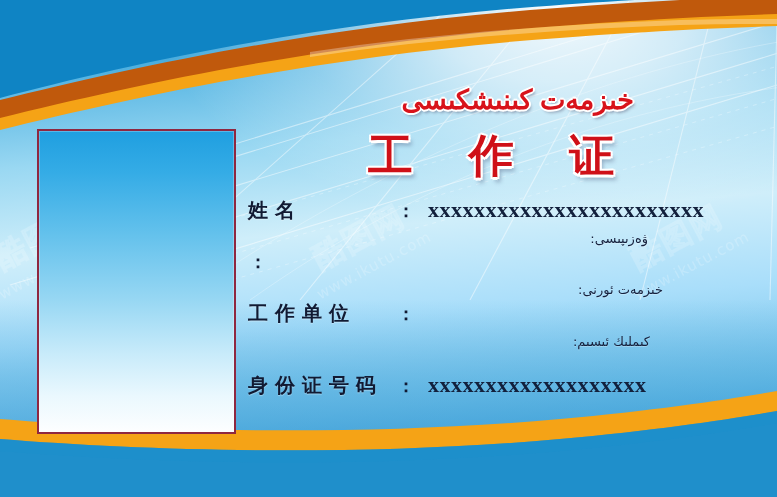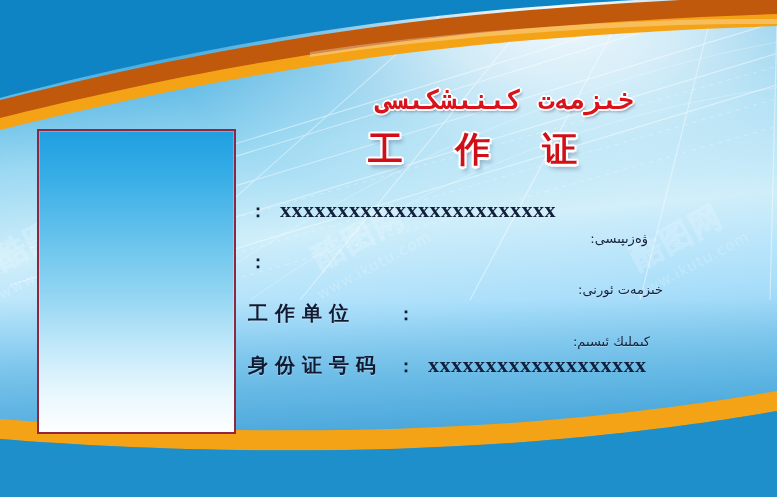--- a/index.html
+++ b/index.html
@@ -31,33 +31,33 @@
   .photo{
     position:absolute;left:37px;top:129px;width:199px;height:305px;
     border:2px solid #8f2740;
     background:linear-gradient(180deg,#1f9fe0 0%,#35ace6 14%,#63c1ec 34%,#97d7f3 56%,#c8ebfa 74%,#eaf8fe 88%,#fdfeff 100%);
     box-shadow:0 0 0 1px rgba(255,255,255,.25) inset;
   }
 
   
   .title-ug{
     position:absolute;right:143px;top:84px;
-    font-family:Liberation Mono, monospace;
+    font-family:Liberation Sans, sans-serif;
     direction:rtl;unicode-bidi:bidi-override;
     font-size:27px;font-weight:bold;color:#d8131b;letter-spacing:0px;
     white-space:nowrap;
     text-shadow:
       -1px -1px 0 #fff, 1px -1px 0 #fff, -1px 1px 0 #fff, 1px 1px 0 #fff,
       -2px 0 0 #fff, 2px 0 0 #fff, 0 -2px 0 #fff, 0 2px 0 #fff,
       2px 3px 3px rgba(60,60,90,.40);
   }
   .title-cn{
     position:absolute;left:368px;top:126px;
     font-family:"DejaVu Sans","Liberation Serif",serif;
-    font-size:35px;font-weight:bold;color:#cf1018;
+    font-size:45px;font-weight:bold;color:#cf1018;
     letter-spacing:20px;white-space:nowrap;
     text-shadow:
       -1px -1px 0 #fff, 1px -1px 0 #fff, -1px 1px 0 #fff, 1px 1px 0 #fff,
       -2px -1px 0 #fff, 2px -1px 0 #fff, -2px 2px 0 #fff, 2px 2px 0 #fff,
       0 -2px 0 #fff, 0 3px 0 #fff,
       3px 5px 4px rgba(50,60,100,.40);
   }
 
   
   .fields{position:absolute;left:248px;top:195px;width:520px;}
@@ -79,21 +79,21 @@
     font-family:Liberation Serif, serif;
     font-size:22px;font-weight:bold;color:#12203c;letter-spacing:.5px;
     margin-left:11px;
     text-align:right;
   }
 
   
   .lab-w1{display:inline-block;width:148px;}
   .lab-w2{display:inline-block;width:148px;}
   .lab-w3{display:inline-block;width:148px;}
-  .lab-w4{display:inline-block;width:148px;}
+  .lab-w4{display:inline-block;width:148px;margin-top:20px;}
 
   .ug-ind1{padding-right:110px;}
   .ug-ind2{padding-right:120px;}
   .ug-ind3{padding-right:105px;}
   .ug-ind4{padding-right:118px;}
 
   
   .wm{position:absolute;opacity:.20;pointer-events:none;
       font-family:"DejaVu Sans","Liberation Sans",sans-serif;color:#ffffff;
       transform:rotate(-28deg);white-space:nowrap;text-align:center;}
@@ -172,20 +172,21 @@
 
   <div class="photo"></div>
 
   <div class="title-ug">خىزمەت كىنىشكىسى</div>
   <div class="title-cn">工 作 证</div>
 
   <div class="fields">
 
     <div class="frow">
       <div class="cn-line">
+        <span class="cn-lab lab-w1">姓     名</span>
         <span class="colon">：</span>
         <span class="val">xxxxxxxxxxxxxxxxxxxxxxxx</span>
       </div>
     </div>
 
     <div class="frow">
       <div class="ug-lab ug-ind2">ۋەزىپىسى:</div>
       <div class="cn-line">
         <span class="colon">：</span>
       </div>

